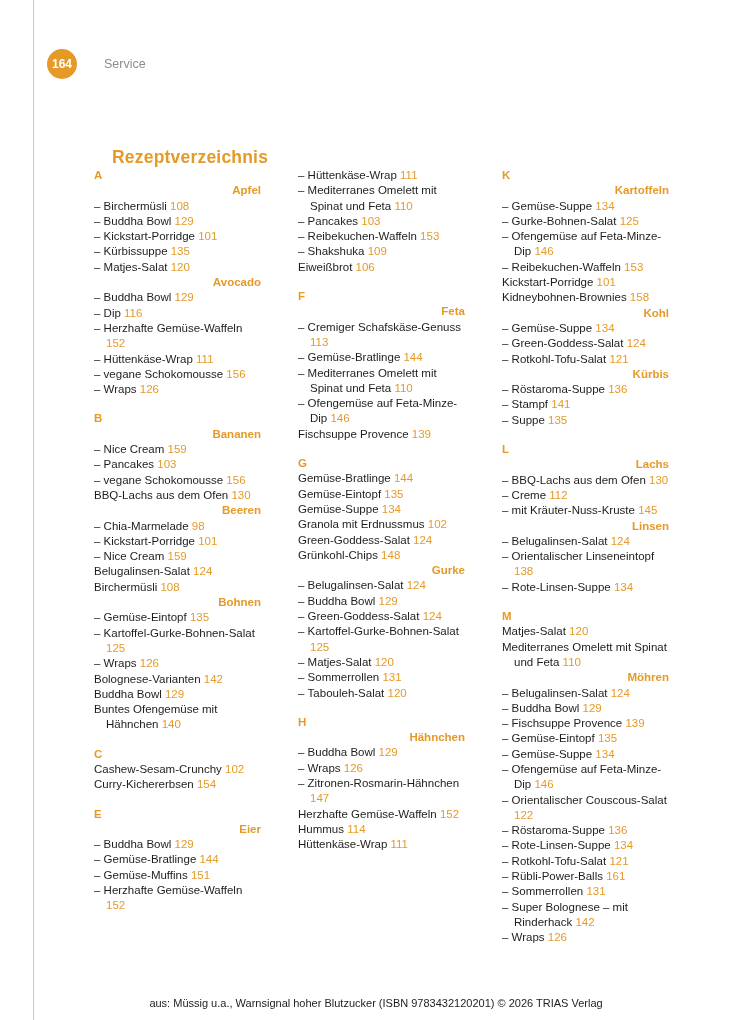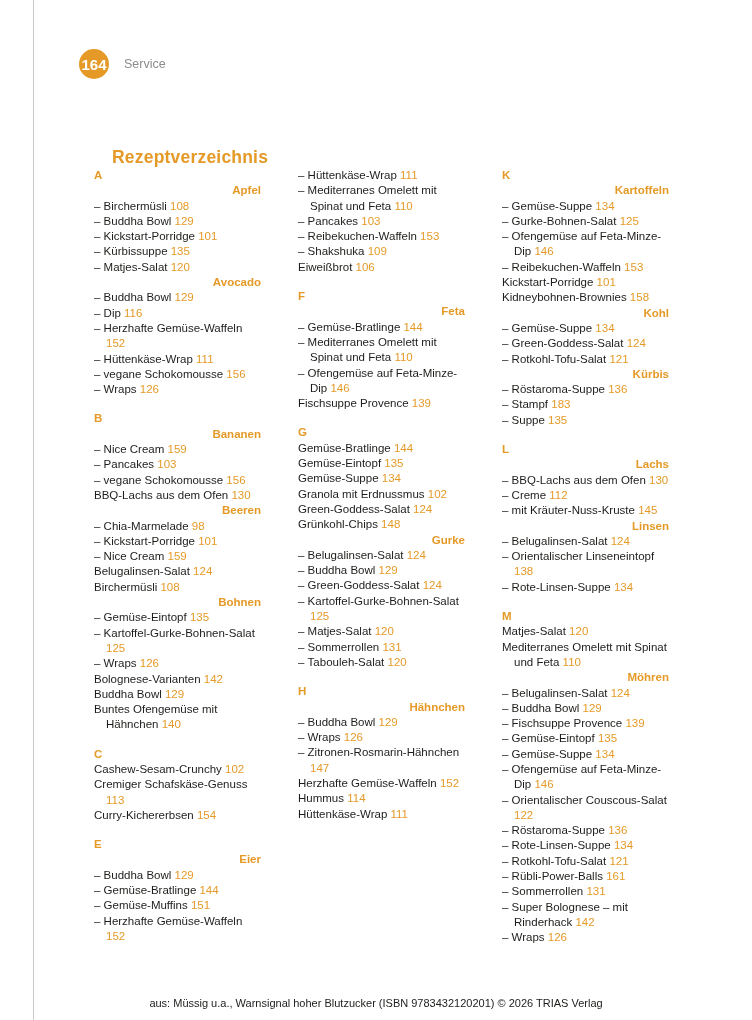--- a/index.html
+++ b/index.html
@@ -16,24 +16,24 @@
     position: absolute; left: 33px; top: 0;
     width: 1px; height: 1020px; background: #c9c9c9;
   }
   .header {
     position: absolute; left: 47px; top: 49px;
     display: flex; align-items: center;
   }
   .page-badge {
     width: 30px; height: 30px; border-radius: 50%;
     background: var(--accent); color: #ffffff;
-    font-size: 15px; font-weight: bold;
-    display: flex; align-items: center; justify-content: center; margin-left: 32px;
+    font-size: 12px; font-weight: bold;
+    display: flex; align-items: center; justify-content: center;
   }
-  .section-label { margin-left: 15px; color: #8c8c8c; font-size: 12.5px; }
+  .section-label { margin-left: 27px; color: #8c8c8c; font-size: 12.5px; }
   .page-title {
     position: absolute; left: 94px; top: 129px; margin: 18px;
     color: var(--accent); font-size: 17.5px; font-weight: bold;
     letter-spacing: 0.2px;
   }
   .columns {
     position: absolute; left: 94px; top: 168px;
     display: flex; gap: 37px;
   }
   .col { width: 167px; font-size: 11.5px; line-height: 15.3px; }
@@ -89,38 +89,38 @@
       <div class="entry plain"><span>Birchermüsli </span><span class="pagenum">108</span></div>
       <div class="category">Bohnen</div>
       <div class="entry sub"><span>–&nbsp;</span><span>Gemüse-Eintopf </span><span class="pagenum">135</span></div>
       <div class="entry sub"><span>–&nbsp;</span><span>Kartoffel-Gurke-Bohnen-Salat </span><span class="pagenum">125</span></div>
       <div class="entry sub"><span>–&nbsp;</span><span>Wraps </span><span class="pagenum">126</span></div>
       <div class="entry plain"><span>Bolognese-Varianten </span><span class="pagenum">142</span></div>
       <div class="entry plain"><span>Buddha Bowl </span><span class="pagenum">129</span></div>
       <div class="entry plain"><span>Buntes Ofengemüse mit Hähnchen </span><span class="pagenum">140</span></div>
       <div class="letter">C</div>
       <div class="entry plain"><span>Cashew-Sesam-Crunchy </span><span class="pagenum">102</span></div>
-      <div class="entry plain"><span>Cremiger Schafskäse-Genuss </span><span class="pagenum">113</span></div>
       <div class="entry plain"><span>Curry-Kichererbsen </span><span class="pagenum">154</span></div>
       <div class="letter">E</div>
       <div class="category">Eier</div>
       <div class="entry sub"><span>–&nbsp;</span><span>Buddha Bowl </span><span class="pagenum">129</span></div>
       <div class="entry sub"><span>–&nbsp;</span><span>Gemüse-Bratlinge </span><span class="pagenum">144</span></div>
       <div class="entry sub"><span>–&nbsp;</span><span>Gemüse-Muffins </span><span class="pagenum">151</span></div>
       <div class="entry sub"><span>–&nbsp;</span><span>Herzhafte Gemüse-Waffeln </span><span class="pagenum">152</span></div>
     </div>
     <div class="col">
       <div class="entry sub"><span>–&nbsp;</span><span>Hüttenkäse-Wrap </span><span class="pagenum">111</span></div>
       <div class="entry sub"><span>–&nbsp;</span><span>Mediterranes Omelett mit Spinat und Feta </span><span class="pagenum">110</span></div>
       <div class="entry sub"><span>–&nbsp;</span><span>Pancakes </span><span class="pagenum">103</span></div>
       <div class="entry sub"><span>–&nbsp;</span><span>Reibekuchen-Waffeln </span><span class="pagenum">153</span></div>
       <div class="entry sub"><span>–&nbsp;</span><span>Shakshuka </span><span class="pagenum">109</span></div>
       <div class="entry plain"><span>Eiweißbrot </span><span class="pagenum">106</span></div>
       <div class="letter">F</div>
       <div class="category">Feta</div>
+      <div class="entry sub"><span>–&nbsp;</span><span>Cremiger Schafskäse-Genuss </span><span class="pagenum">113</span></div>
       <div class="entry sub"><span>–&nbsp;</span><span>Gemüse-Bratlinge </span><span class="pagenum">144</span></div>
       <div class="entry sub"><span>–&nbsp;</span><span>Mediterranes Omelett mit Spinat und Feta </span><span class="pagenum">110</span></div>
       <div class="entry sub"><span>–&nbsp;</span><span>Ofengemüse auf Feta-Minze-Dip </span><span class="pagenum">146</span></div>
       <div class="entry plain"><span>Fischsuppe Provence </span><span class="pagenum">139</span></div>
       <div class="letter">G</div>
       <div class="entry plain"><span>Gemüse-Bratlinge </span><span class="pagenum">144</span></div>
       <div class="entry plain"><span>Gemüse-Eintopf </span><span class="pagenum">135</span></div>
       <div class="entry plain"><span>Gemüse-Suppe </span><span class="pagenum">134</span></div>
       <div class="entry plain"><span>Granola mit Erdnussmus </span><span class="pagenum">102</span></div>
       <div class="entry plain"><span>Green-Goddess-Salat </span><span class="pagenum">124</span></div>
@@ -150,21 +150,21 @@
       <div class="entry sub"><span>–&nbsp;</span><span>Ofengemüse auf Feta-Minze-Dip </span><span class="pagenum">146</span></div>
       <div class="entry sub"><span>–&nbsp;</span><span>Reibekuchen-Waffeln </span><span class="pagenum">153</span></div>
       <div class="entry plain"><span>Kickstart-Porridge </span><span class="pagenum">101</span></div>
       <div class="entry plain"><span>Kidneybohnen-Brownies </span><span class="pagenum">158</span></div>
       <div class="category">Kohl</div>
       <div class="entry sub"><span>–&nbsp;</span><span>Gemüse-Suppe </span><span class="pagenum">134</span></div>
       <div class="entry sub"><span>–&nbsp;</span><span>Green-Goddess-Salat </span><span class="pagenum">124</span></div>
       <div class="entry sub"><span>–&nbsp;</span><span>Rotkohl-Tofu-Salat </span><span class="pagenum">121</span></div>
       <div class="category">Kürbis</div>
       <div class="entry sub"><span>–&nbsp;</span><span>Röstaroma-Suppe </span><span class="pagenum">136</span></div>
-      <div class="entry sub"><span>–&nbsp;</span><span>Stampf </span><span class="pagenum">183</span></div>
+      <div class="entry sub"><span>–&nbsp;</span><span>Stampf </span><span class="pagenum">141</span></div>
       <div class="entry sub"><span>–&nbsp;</span><span>Suppe </span><span class="pagenum">135</span></div>
       <div class="letter">L</div>
       <div class="category">Lachs</div>
       <div class="entry sub"><span>–&nbsp;</span><span>BBQ-Lachs aus dem Ofen </span><span class="pagenum">130</span></div>
       <div class="entry sub"><span>–&nbsp;</span><span>Creme </span><span class="pagenum">112</span></div>
       <div class="entry sub"><span>–&nbsp;</span><span>mit Kräuter-Nuss-Kruste </span><span class="pagenum">145</span></div>
       <div class="category">Linsen</div>
       <div class="entry sub"><span>–&nbsp;</span><span>Belugalinsen-Salat </span><span class="pagenum">124</span></div>
       <div class="entry sub"><span>–&nbsp;</span><span>Orientalischer Linseneintopf </span><span class="pagenum">138</span></div>
       <div class="entry sub"><span>–&nbsp;</span><span>Rote-Linsen-Suppe </span><span class="pagenum">134</span></div>

